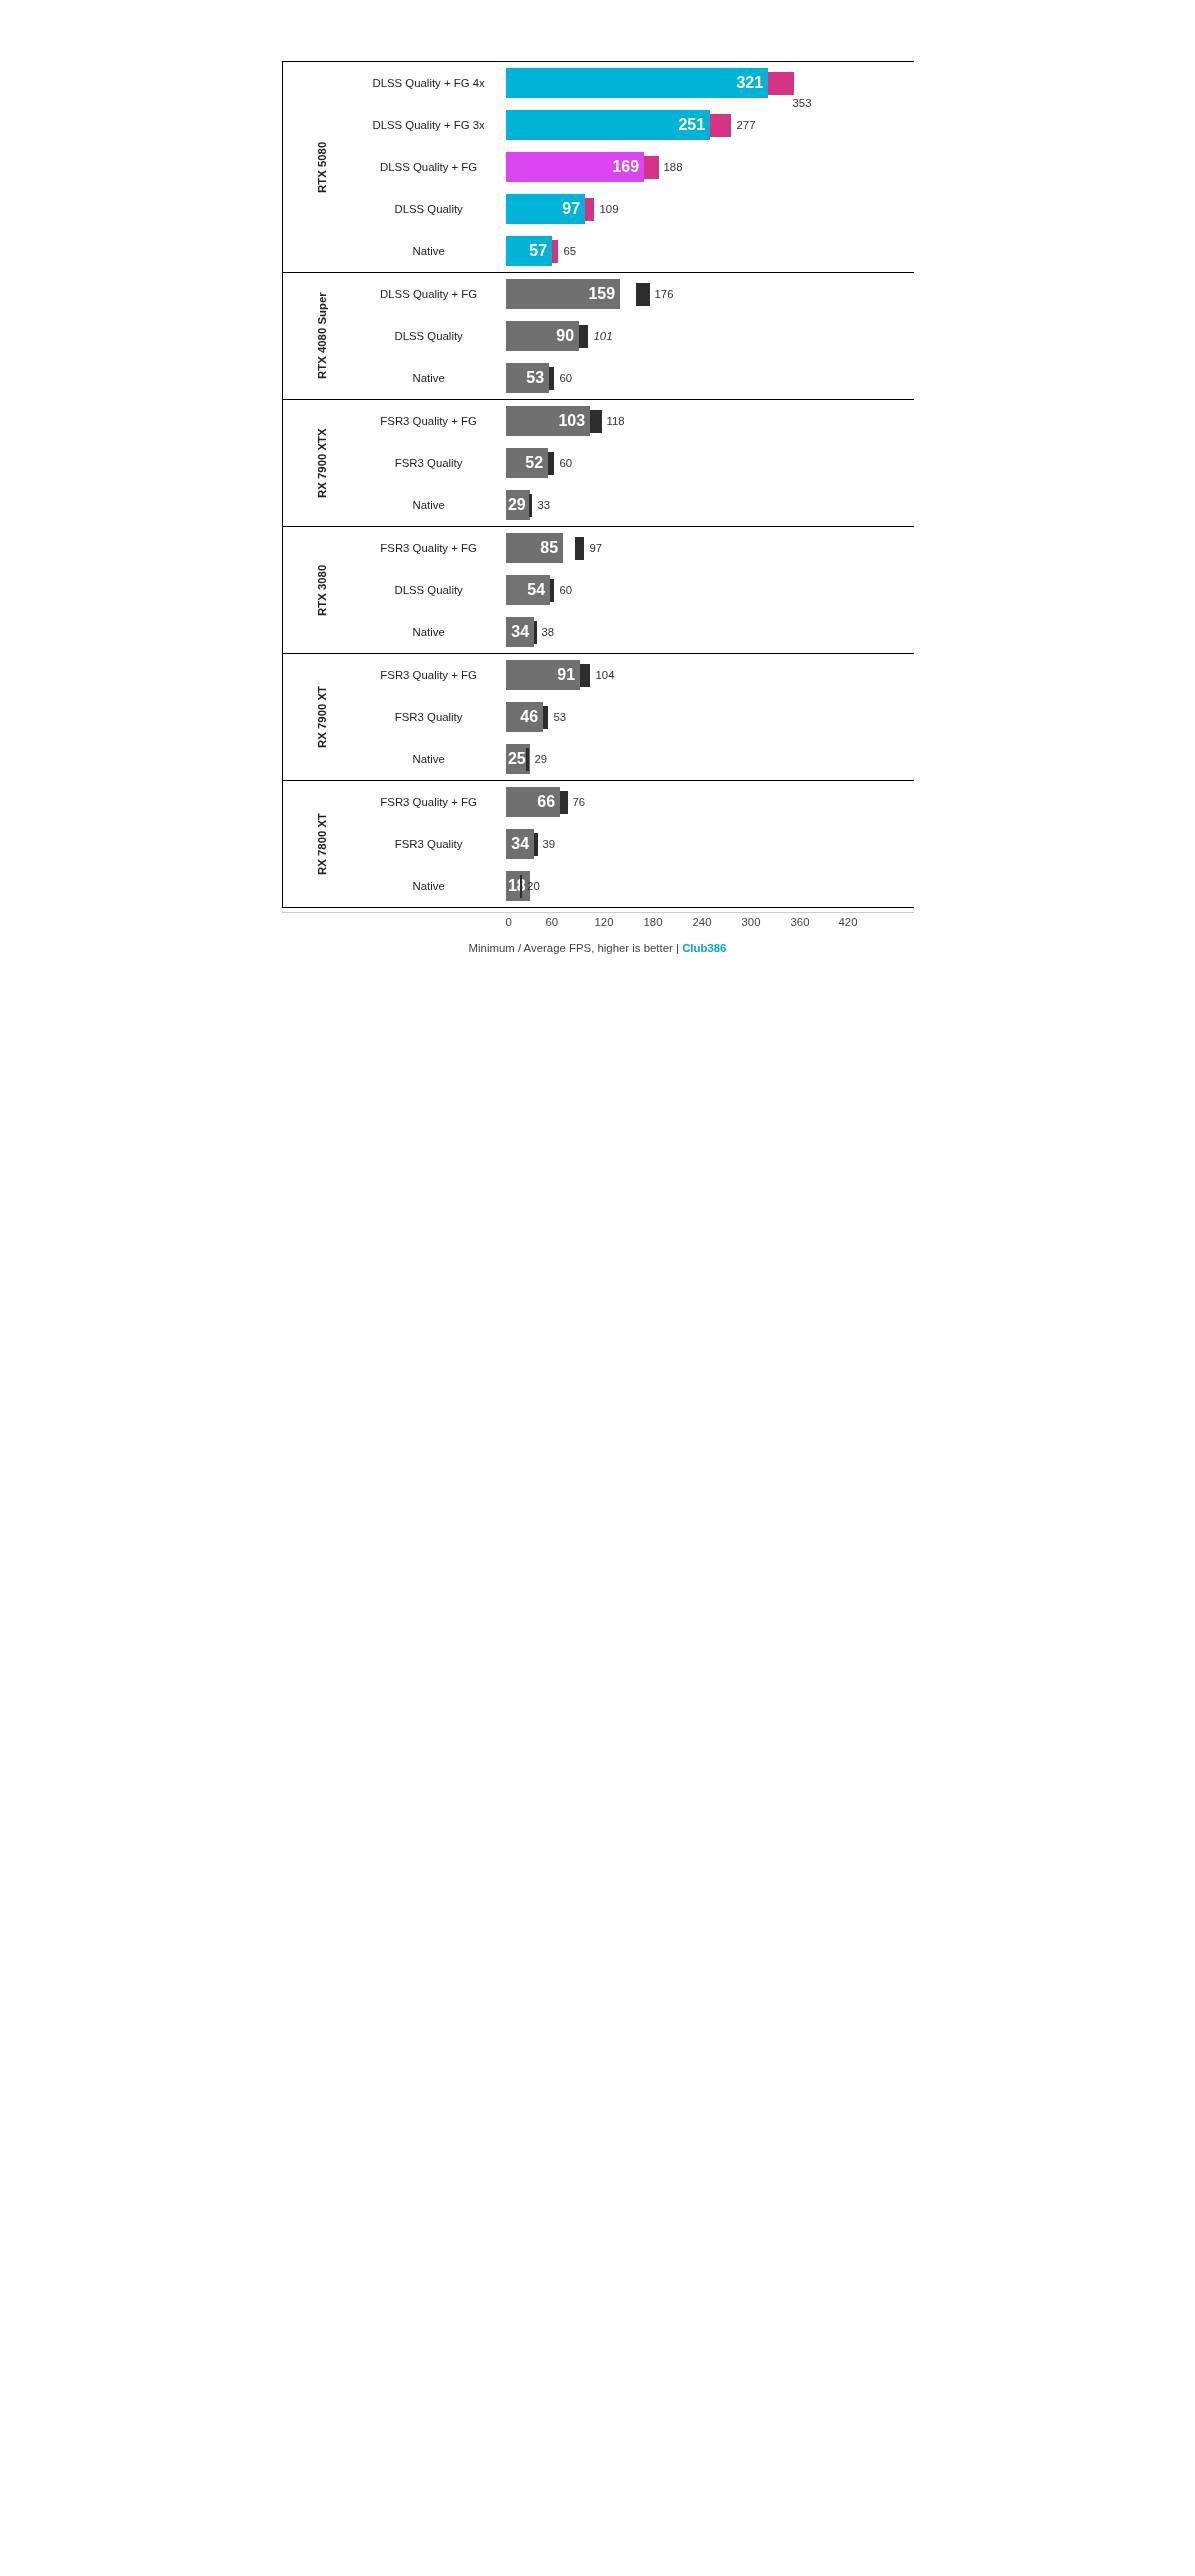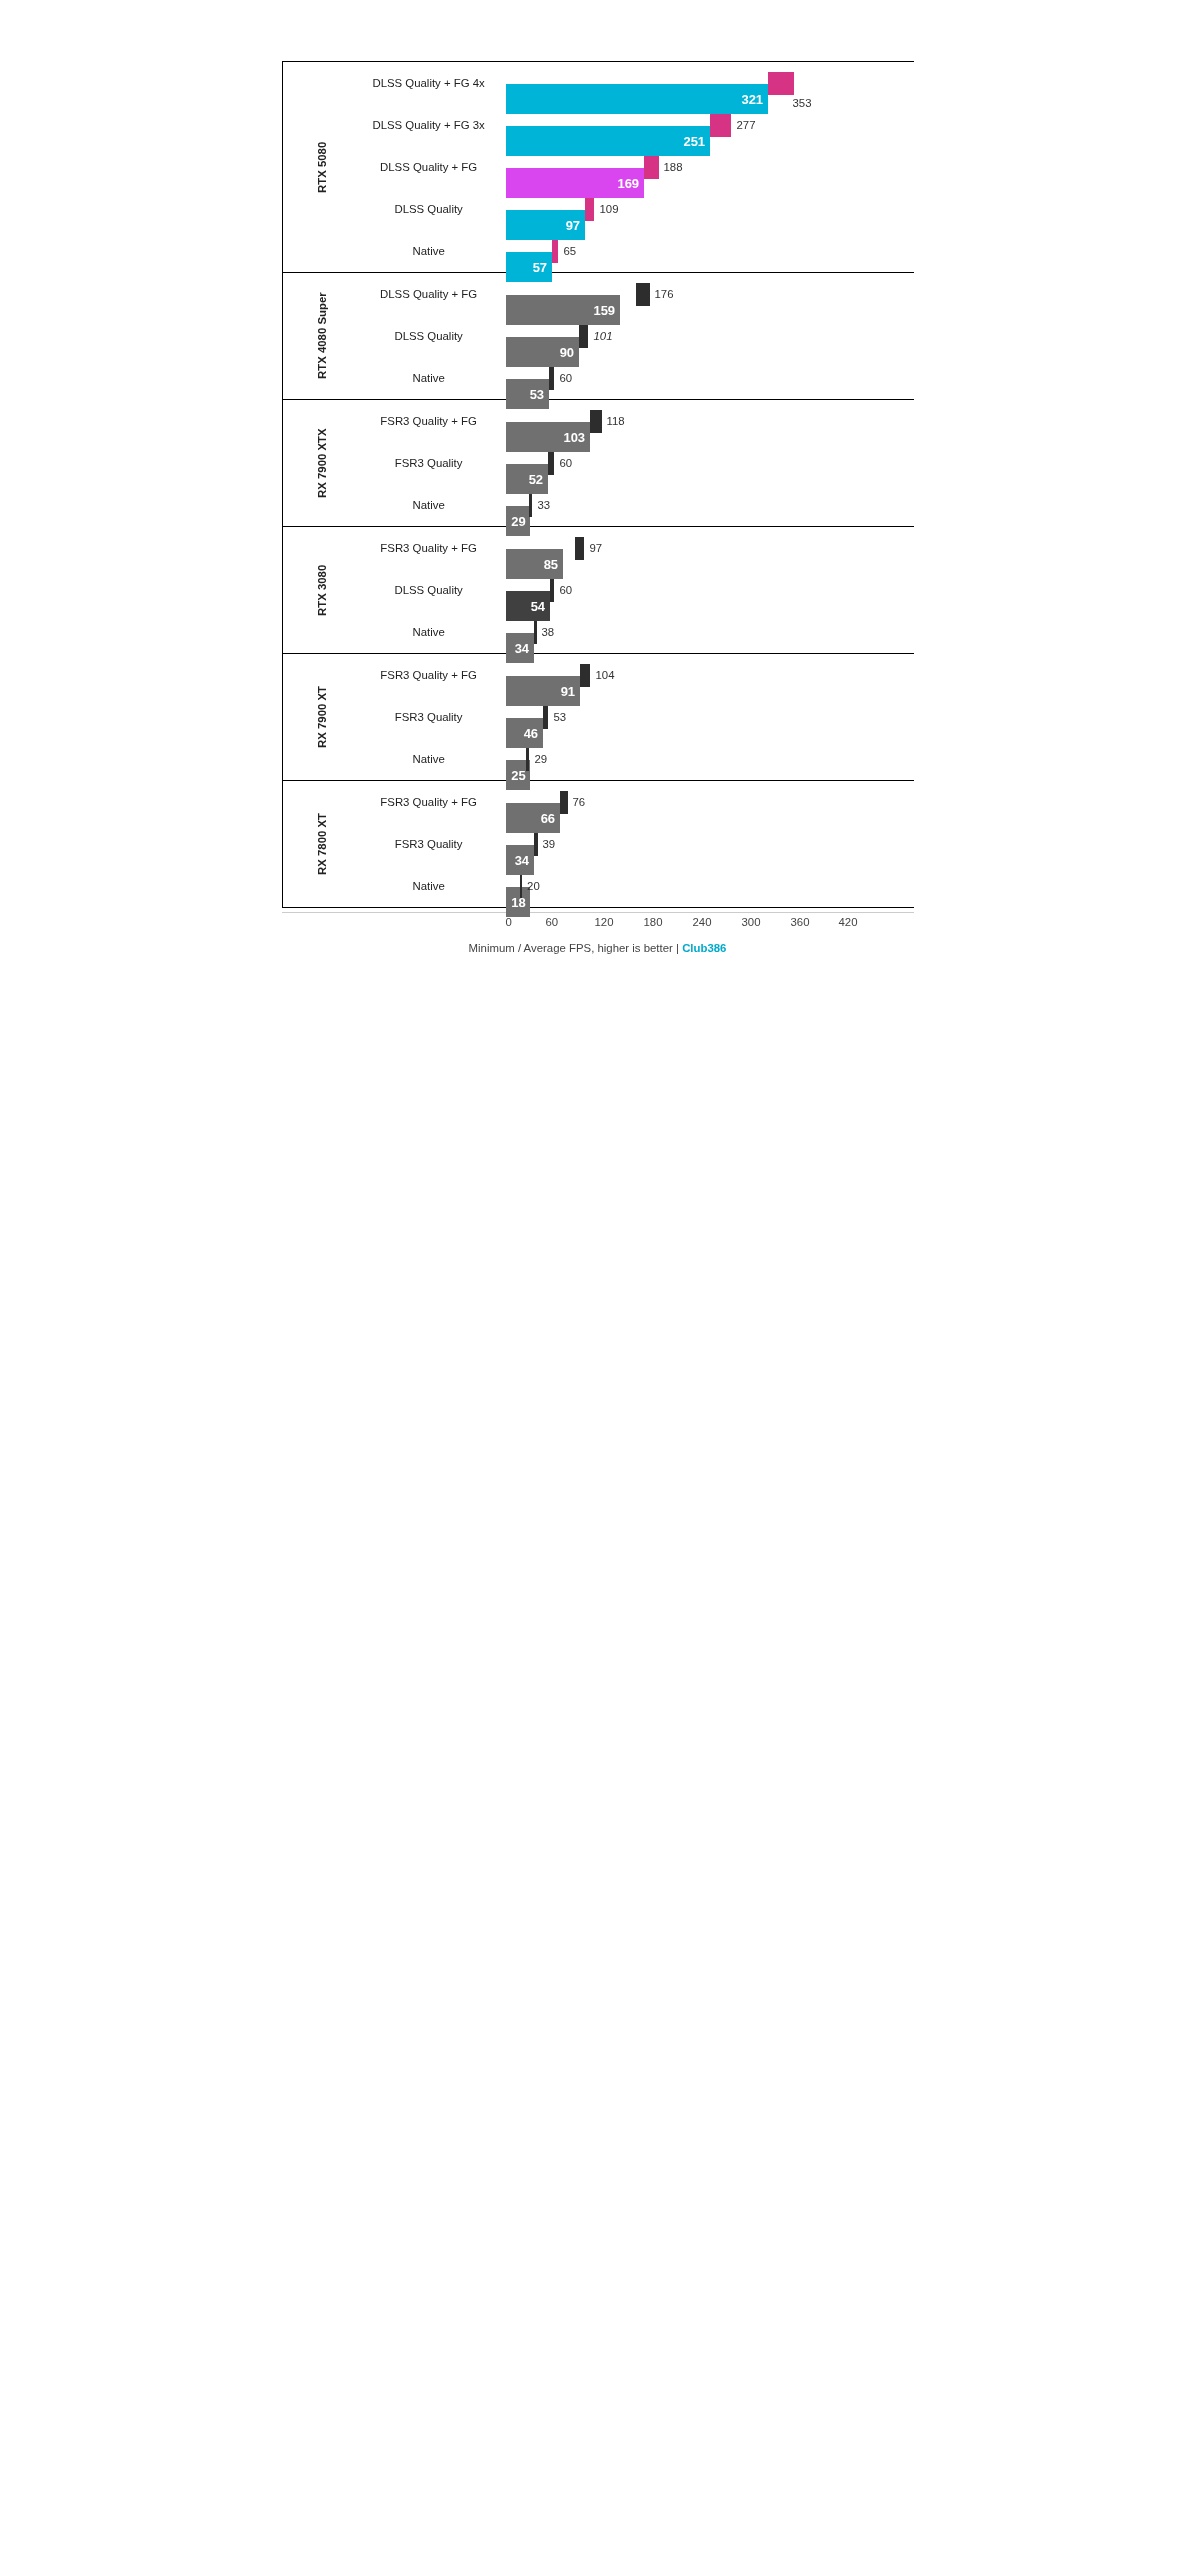--- a/index.html
+++ b/index.html
@@ -70,26 +70,26 @@
       align-items: center;
       position: relative;
       height: 30px;
     }
     .bar-min {
       height: 30px;
       display: flex;
       align-items: center;
       justify-content: flex-end;
       padding-right: 4.4px;
-      font-size: 13px;
+      font-size: 16px;
       font-weight: bold;
       color: #fff;
       position: absolute;
       left: 0;
-      top: 16px;
+      top: 0;
       text-align: center;
     }
     .bar-avg {
       height: 23px;
       position: absolute;
       top: 3.5px;
     }
     .bar-avg-label {
       position: absolute;
       font-size: 11.4px;
@@ -249,21 +249,21 @@
             <div class="row-label">FSR3 Quality + FG</div>
             <div class="bar-area">
               <div class="bar-min" style="width: 57px; background-color: rgb(112, 112, 112); min-width: 24.6px;">85</div>
               <div class="bar-avg" style="width: 9.8px; background-color: rgb(45, 45, 45); left: 69px;"></div>
               <div class="bar-avg-label" style="left: 84px;">97</div>
             </div>
           </div>
           <div class="bar-row">
             <div class="row-label">DLSS Quality</div>
             <div class="bar-area">
-              <div class="bar-min" style="width: 44px; background-color: #404040; min-width: 24.6px;">54</div>
+              <div class="bar-min" style="width: 44px; background-color: #737373; min-width: 24.6px;">54</div>
               <div class="bar-avg" style="width: 4.9px; background-color: rgb(45, 45, 45); left: 44px;"></div>
               <div class="bar-avg-label" style="left: 54px;">60</div>
             </div>
           </div>
           <div class="bar-row">
             <div class="row-label">Native</div>
             <div class="bar-area">
               <div class="bar-min" style="width: 28px; background-color: rgb(112, 112, 112); min-width: 24.6px;">34</div>
               <div class="bar-avg" style="width: 3.3px; background-color: rgb(45, 45, 45); left: 28px;"></div>
               <div class="bar-avg-label" style="left: 36px;">38</div>

